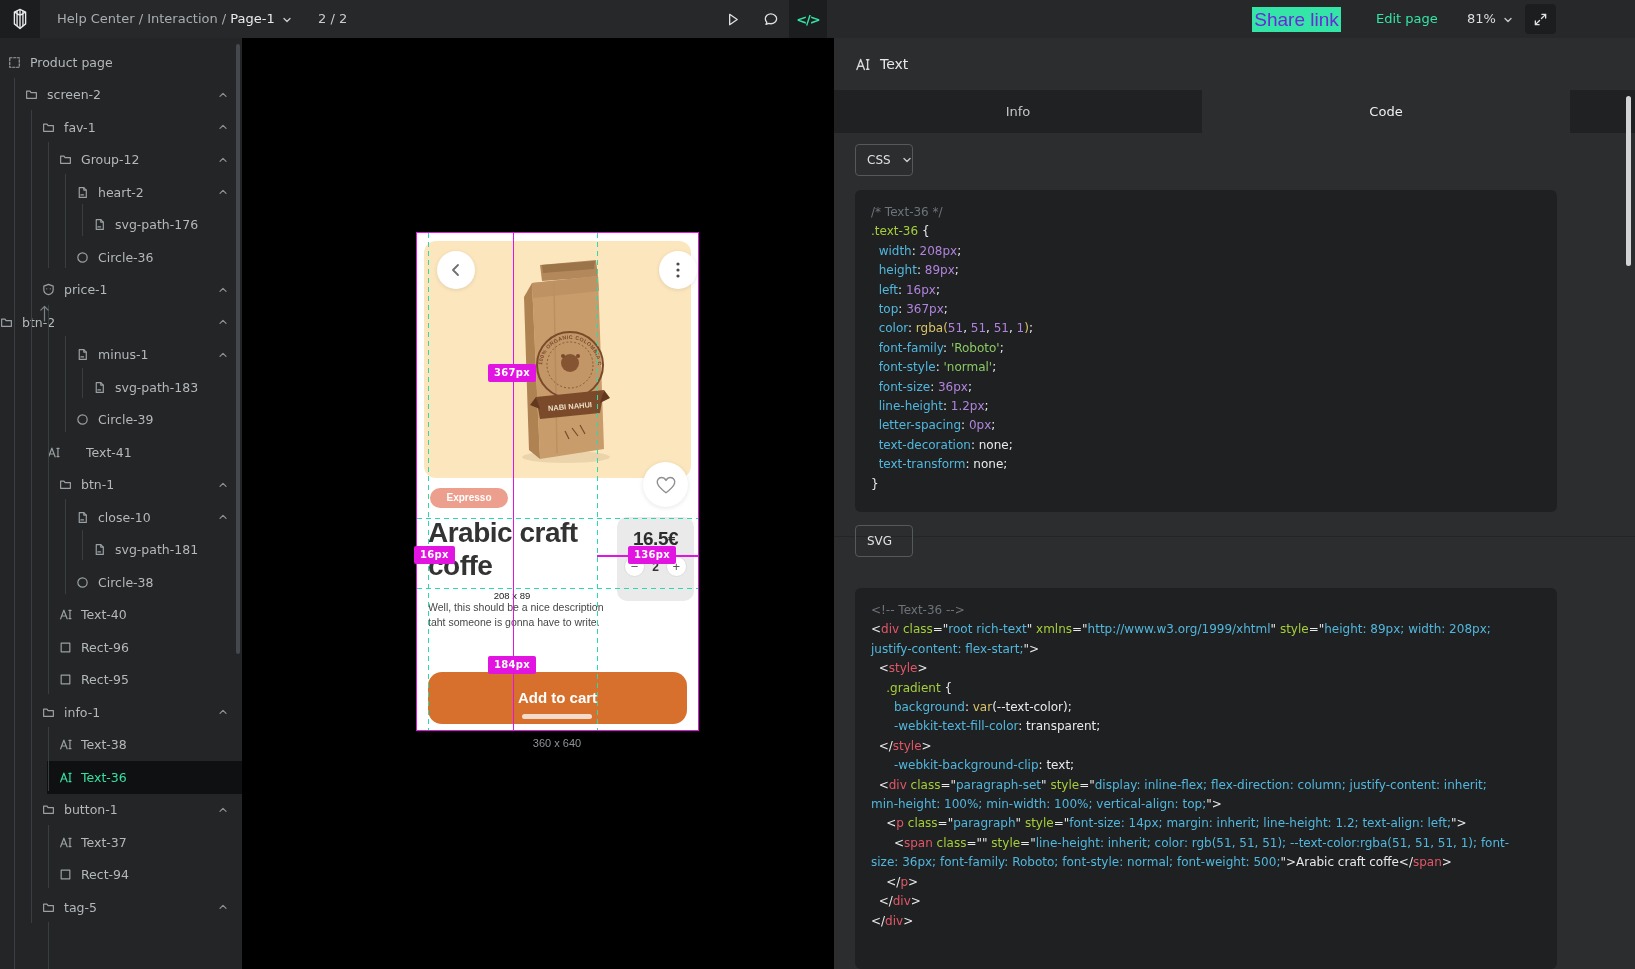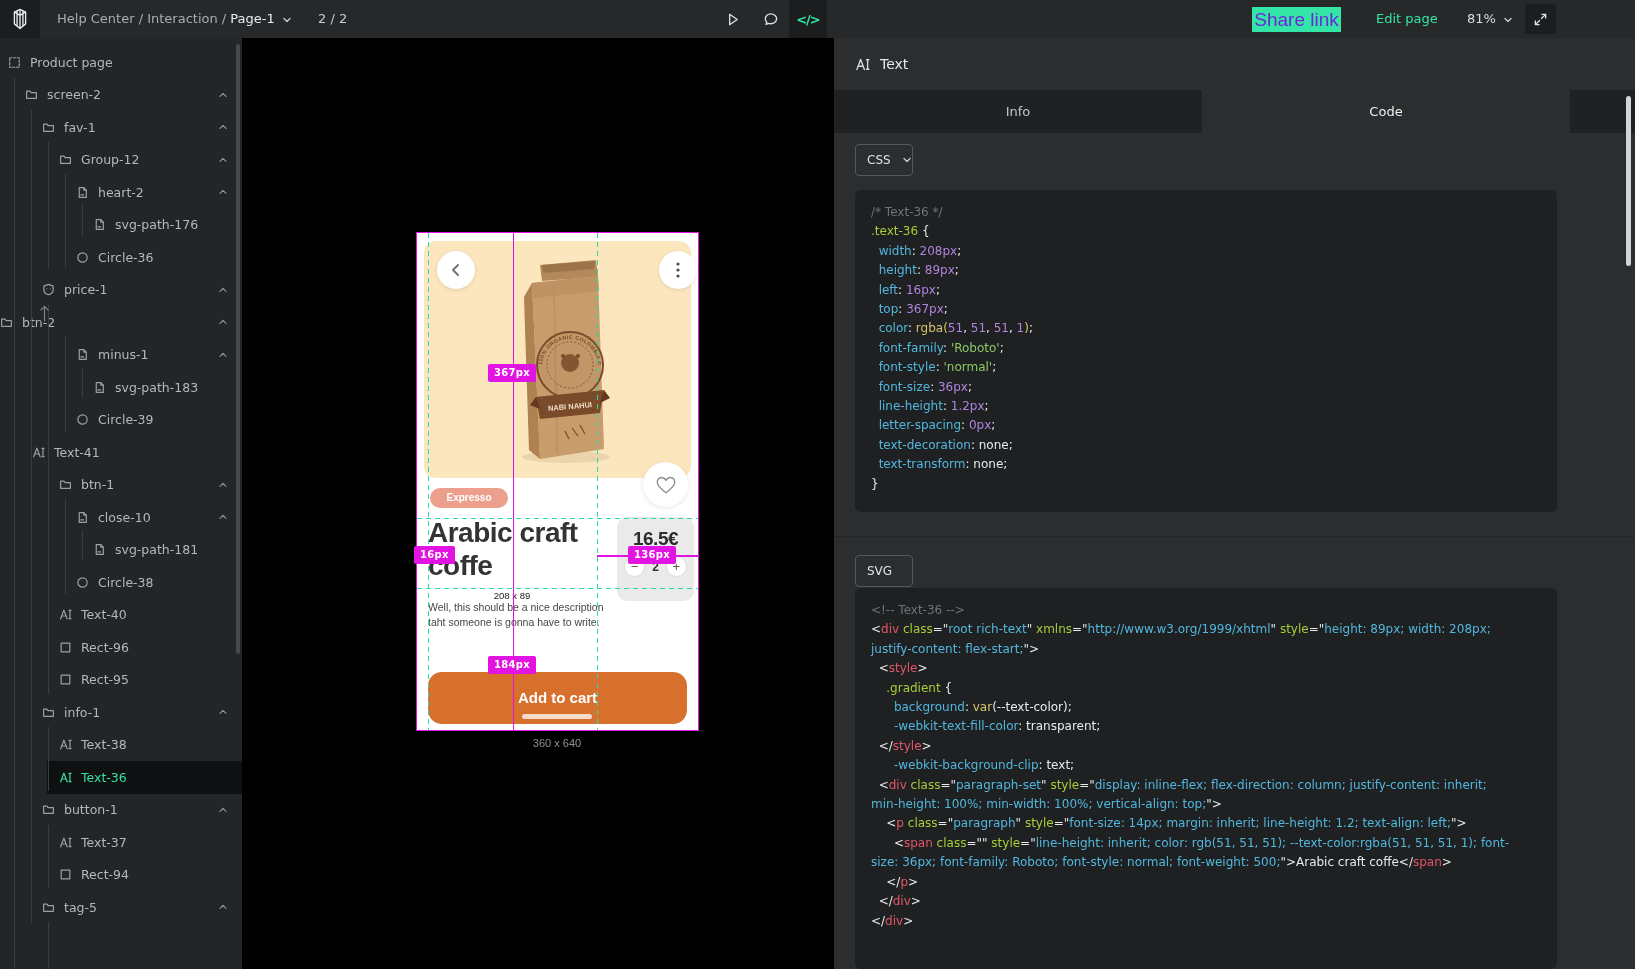--- a/index.html
+++ b/index.html
@@ -78,21 +78,21 @@
   .p-header { position:absolute; left:21px; top:14px; height:24px; display:flex; align-items:center; color:#e6e8e9; font-size:14px; }
   .p-header .ticon { width:15px; height:15px; margin-right:10px; color:#d6d8da; }
   .p-header .ticon svg { width:15px; height:15px; }
   .tabs { position:absolute; left:0; top:52px; width:801px; height:43px; display:flex; }
   .tab { width:368px; height:43px; text-align:center; line-height:43px; font-size:13px; cursor:pointer; }
   .tab.inactive { background:#1f2123; color:#c3c6c8; }
   .tab.active { background:transparent; color:#eef0f1; }
   .tab-filler { flex:1; background:#1f2123; }
   .dropdown { position:absolute; width:58px; height:32px; border:1px solid #55595c; border-radius:4px; color:#dfe1e3; font-size:12px; display:flex; align-items:center; padding-left:11px; gap:8px; cursor:pointer; background:transparent; }
   .dd-css { left:21px; top:106px; }
-  .dd-svg { left:21px; top:517px;gap:40px; }
+  .dd-svg { left:21px; top:487px;gap:40px; }
   .codeblock { position:absolute; left:21px; width:702px; background:#1e2022; border-radius:6px; padding:13px 16px; font-size:12px; line-height:19.4px; }
   .cb-css { top:152px; height:322px; }
   .cb-svg { top:550px; height:381px; }
   .cline { white-space:pre-wrap; }
   .tk-gray{color:#6d7378} .tk-grn{color:#a6ce39} .tk-cyn{color:#52b7dd} .tk-pur{color:#b184dd}
   .tk-yel{color:#d9c36a} .tk-str{color:#8cc963} .tk-wht{color:#e8eaec} .tk-red{color:#e25767}
   .p-divider { position:absolute; left:0; top:498px; width:801px; height:1px; background:#232527; }
   .p-scroll { position:absolute; left:792px; top:58px; width:5px; height:170px; background:#d2d4d6; border-radius:3px; }
 </style>
 </head>
@@ -266,21 +266,21 @@
           <span>svg-path-183</span>
         </div>
         <div class="trow" style="padding-left: 76px;">
           <span class="ticon">
             <svg viewBox="0 0 12 12">
               <circle cx="6" cy="6" r="4.3"></circle>
             </svg>
           </span>
           <span>Circle-39</span>
         </div>
-        <div class="trow" style="padding-left: 32px;">
+        <div class="trow" style="padding-left: 47px; gap: 17px;">
           <span class="ticon">
             <svg viewBox="0 0 12 12">
               <path d="M1.5 10 4.5 2l3 8 M2.6 7.4h3.8"></path>
               <path d="M9.2 2.2h1.9 M9.2 9.8h1.9 M10.1 2.2v7.6"></path>
             </svg>
           </span>
           <span>Text-41</span>
         </div>
         <div class="trow" style="padding-left: 59px;">
           <span class="ticon">

